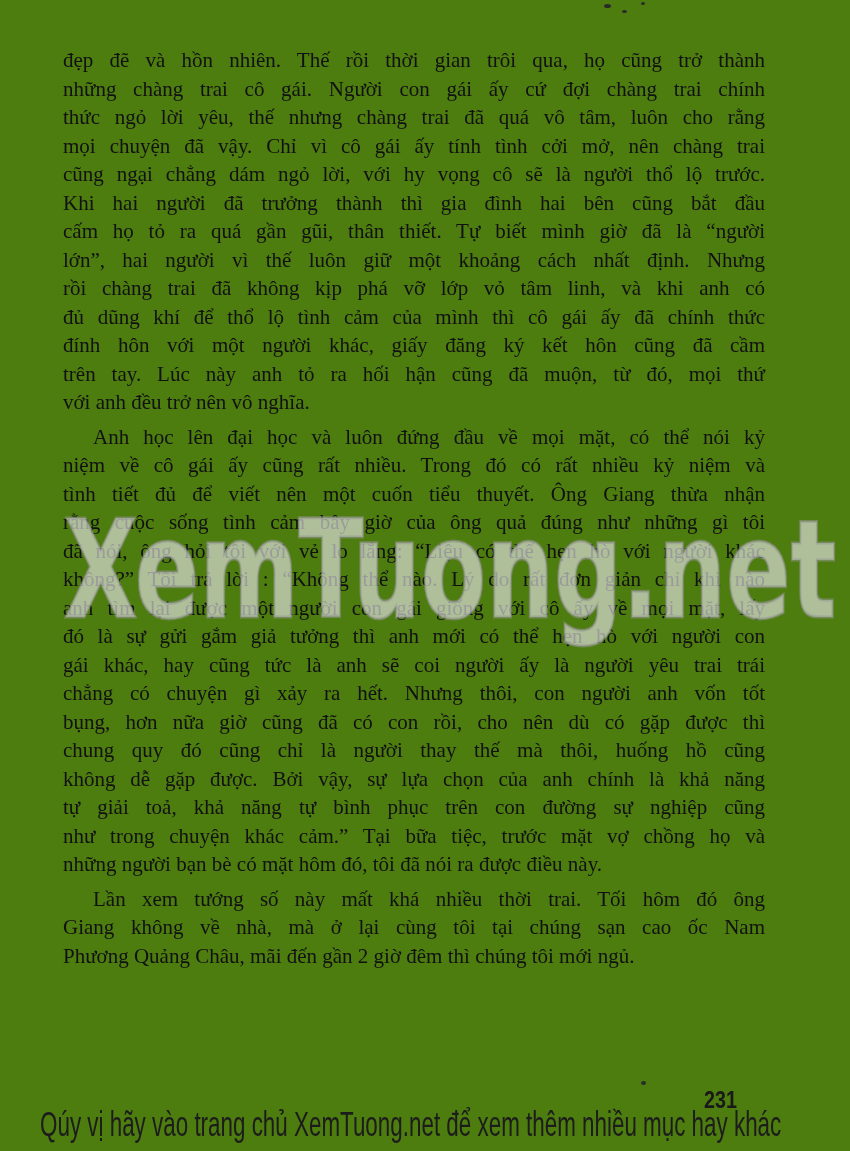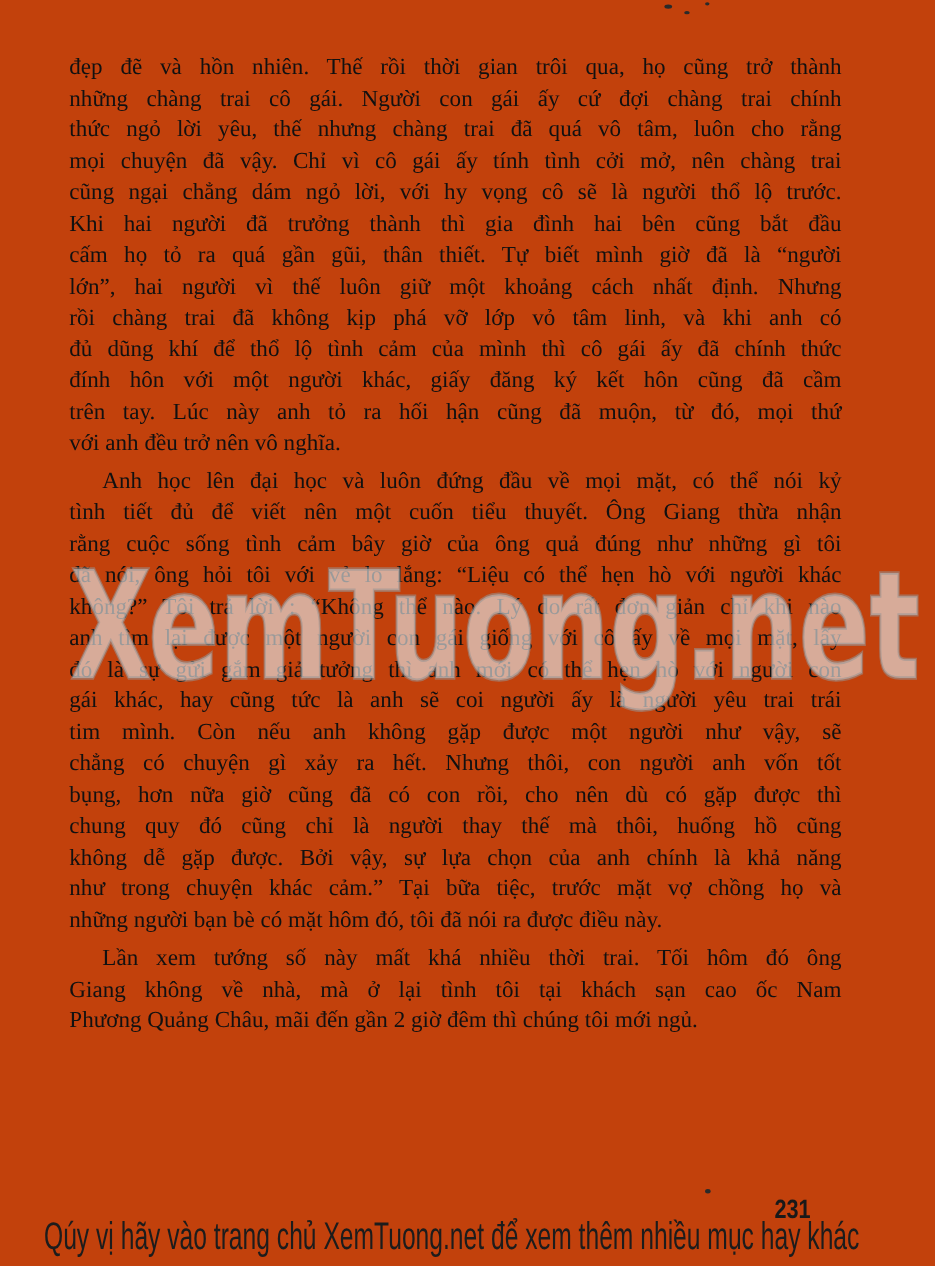--- a/index.html
+++ b/index.html
@@ -4,21 +4,21 @@
 <style>
   html, body {
     margin: 0;
     padding: 0;
     background: #ffffff;
   }
   .page {
     position: relative;
     width: 850px;
     height: 1151px;
-    background: #c2410c;
+    background: #4d7c0f;
     overflow: hidden;
     font-family: "Liberation Serif", serif;
   }
   
   .text-column {
     position: absolute;
     left: 63px;
     top: 46px;
     width: 702px;
     z-index: 1;
@@ -119,38 +119,39 @@
         <span class="tline">cấm họ tỏ ra quá gần gũi, thân thiết. Tự biết mình giờ đã là “người</span>
         <span class="tline">lớn”, hai người vì thế luôn giữ một khoảng cách nhất định. Nhưng</span>
         <span class="tline">rồi chàng trai đã không kịp phá vỡ lớp vỏ tâm linh, và khi anh có</span>
         <span class="tline">đủ dũng khí để thổ lộ tình cảm của mình thì cô gái ấy đã chính thức</span>
         <span class="tline">đính hôn với một người khác, giấy đăng ký kết hôn cũng đã cầm</span>
         <span class="tline">trên tay. Lúc này anh tỏ ra hối hận cũng đã muộn, từ đó, mọi thứ</span>
         <span class="tline last">với anh đều trở nên vô nghĩa.</span>
       </div>
       <div class="para indent">
         <span class="tline">Anh học lên đại học và luôn đứng đầu về mọi mặt, có thể nói kỷ</span>
+        <span class="tline">niệm về cô gái ấy cũng rất nhiều. Trong đó có rất nhiều kỷ niệm và</span>
         <span class="tline">tình tiết đủ để viết nên một cuốn tiểu thuyết. Ông Giang thừa nhận</span>
         <span class="tline">rằng cuộc sống tình cảm bây giờ của ông quả đúng như những gì tôi</span>
         <span class="tline">đã nói, ông hỏi tôi với vẻ lo lắng: “Liệu có thể hẹn hò với người khác</span>
         <span class="tline">không?” Tôi trả lời : “Không thể nào. Lý do rất đơn giản chỉ khi nào</span>
         <span class="tline">anh tìm lại được một người con gái giống với cô ấy về mọi mặt, lấy</span>
         <span class="tline">đó là sự gửi gắm giả tưởng thì anh mới có thể hẹn hò với người con</span>
         <span class="tline">gái khác, hay cũng tức là anh sẽ coi người ấy là người yêu trai trái</span>
-        <span class="tline">tim mình. Còn nếu anh không gặp được một người như vậy, sẽ</span>
         <span class="tline">chẳng có chuyện gì xảy ra hết. Nhưng thôi, con người anh vốn tốt</span>
         <span class="tline">bụng, hơn nữa giờ cũng đã có con rồi, cho nên dù có gặp được thì</span>
         <span class="tline">chung quy đó cũng chỉ là người thay thế mà thôi, huống hồ cũng</span>
         <span class="tline">không dễ gặp được. Bởi vậy, sự lựa chọn của anh chính là khả năng</span>
+        <span class="tline">tự giải toả, khả năng tự bình phục trên con đường sự nghiệp cũng</span>
         <span class="tline">như trong chuyện khác cảm.” Tại bữa tiệc, trước mặt vợ chồng họ và</span>
         <span class="tline last">những người bạn bè có mặt hôm đó, tôi đã nói ra được điều này.</span>
       </div>
       <div class="para indent">
         <span class="tline">Lần xem tướng số này mất khá nhiều thời trai. Tối hôm đó ông</span>
-        <span class="tline">Giang không về nhà, mà ở lại tình tôi tại khách sạn cao ốc Nam</span>
+        <span class="tline">Giang không về nhà, mà ở lại cùng tôi tại chúng sạn cao ốc Nam</span>
         <span class="tline last">Phương Quảng Châu, mãi đến gần 2 giờ đêm thì chúng tôi mới ngủ.</span>
       </div>
     </div>
 
   <div class="watermark">XemTuong.net</div>
 
   <div class="page-number">231</div>
 
   <div class="footer-note">Qúy vị hãy vào trang chủ XemTuong.net để xem thêm nhiều mục hay khác</div>
 

